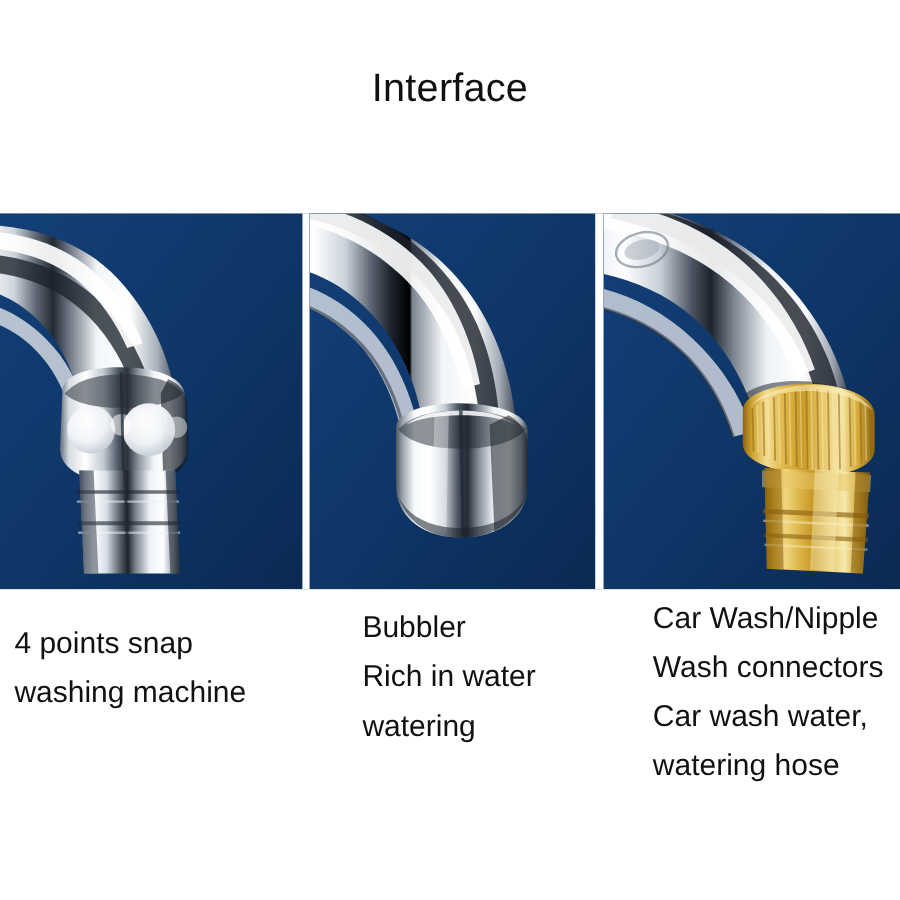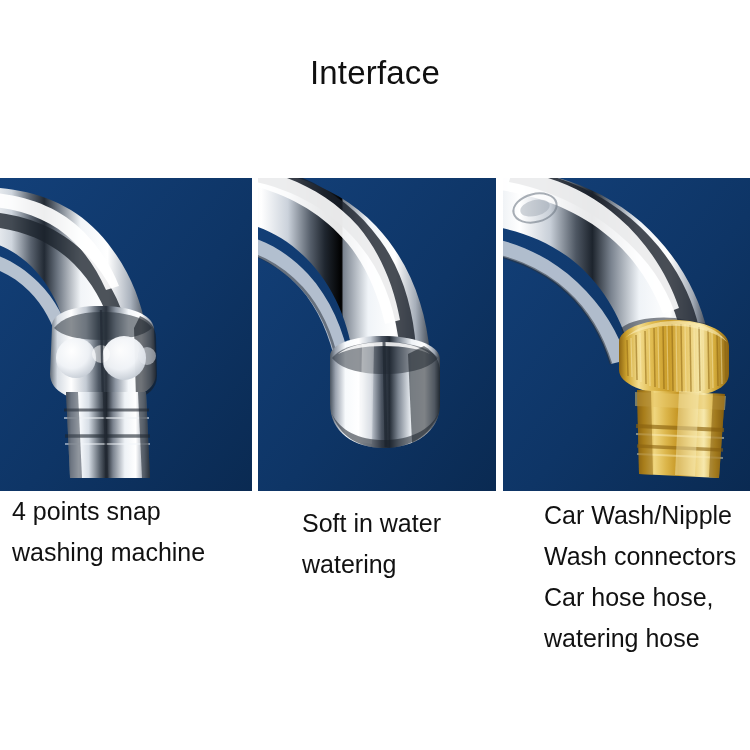--- a/index.html
+++ b/index.html
@@ -78,21 +78,21 @@
   }
   .caption {
     position: absolute;
     top: 0;
     font-size: 25px;
     line-height: 41px;
     color: #111111;
     white-space: nowrap;
     font-family: "Liberation Sans", sans-serif;
   }
-  .caption.c1 { left: 12px; }
+  .caption.c1 { left: 12px; padding-top: 25px; }
   .caption.c2 { left: 302px; padding-top: 12px; }
   .caption.c3 { left: 544px; padding-top: 4px; }
   .caption-line { display: block; }
 </style>
 </head>
 <body>
 
 <div id="page">
 
   <div id="title-bar">
@@ -415,26 +415,27 @@
   </div>
 
   <div id="caption-strip">
 
     <div class="caption c1">
       <span class="caption-line">4 points snap</span>
       <span class="caption-line">washing machine</span>
     </div>
 
     <div class="caption c2">
-      <span class="caption-line">Soft in water</span>
+      <span class="caption-line">Bubbler</span>
+      <span class="caption-line">Rich in water</span>
       <span class="caption-line">watering</span>
     </div>
 
     <div class="caption c3">
       <span class="caption-line">Car Wash/Nipple</span>
       <span class="caption-line">Wash connectors</span>
-      <span class="caption-line">Car hose hose,</span>
+      <span class="caption-line">Car wash water,</span>
       <span class="caption-line">watering hose</span>
     </div>
 
   </div>
 
 </div>
 
 </body></html>

